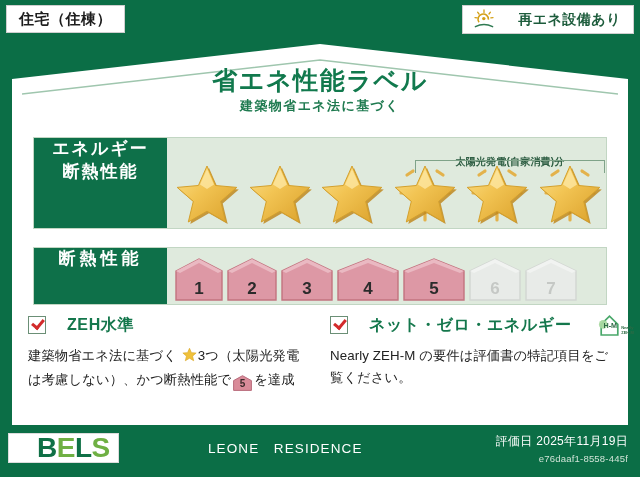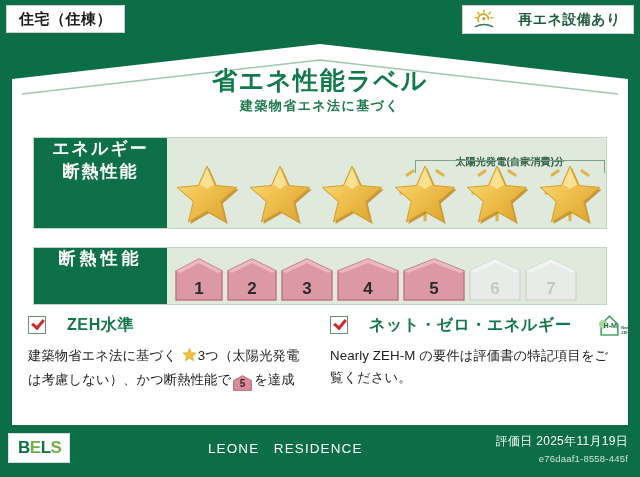--- a/index.html
+++ b/index.html
@@ -234,21 +234,21 @@
     background: #ffffff;
     border: 1px solid #dcdcdc;
     display: flex; align-items: center;
     padding: 0 8px 0 9px;
     gap: 7px;
   }
   #bels-jp {
     font-size: 19px; font-weight: bold; color: #0f7046; letter-spacing: 0px;
   }
   #bels-en {
-    font-size: 17px; font-weight: bold; letter-spacing: -0.5px;
+    font-size: 28px; font-weight: bold; letter-spacing: -0.5px; margin-left: 19px;
   }
   #bels-en .b1 { color: #0f7046; }
   #bels-en .b2 { color: #6fb043; }
   #bels-en .b3 { color: #0f7046; }
   #bels-en .b4 { color: #6fb043; }
   #project-name {
     position: absolute;
     left: 208px; top: 15px;
     color: #ffffff;
     font-size: 13.5px;

